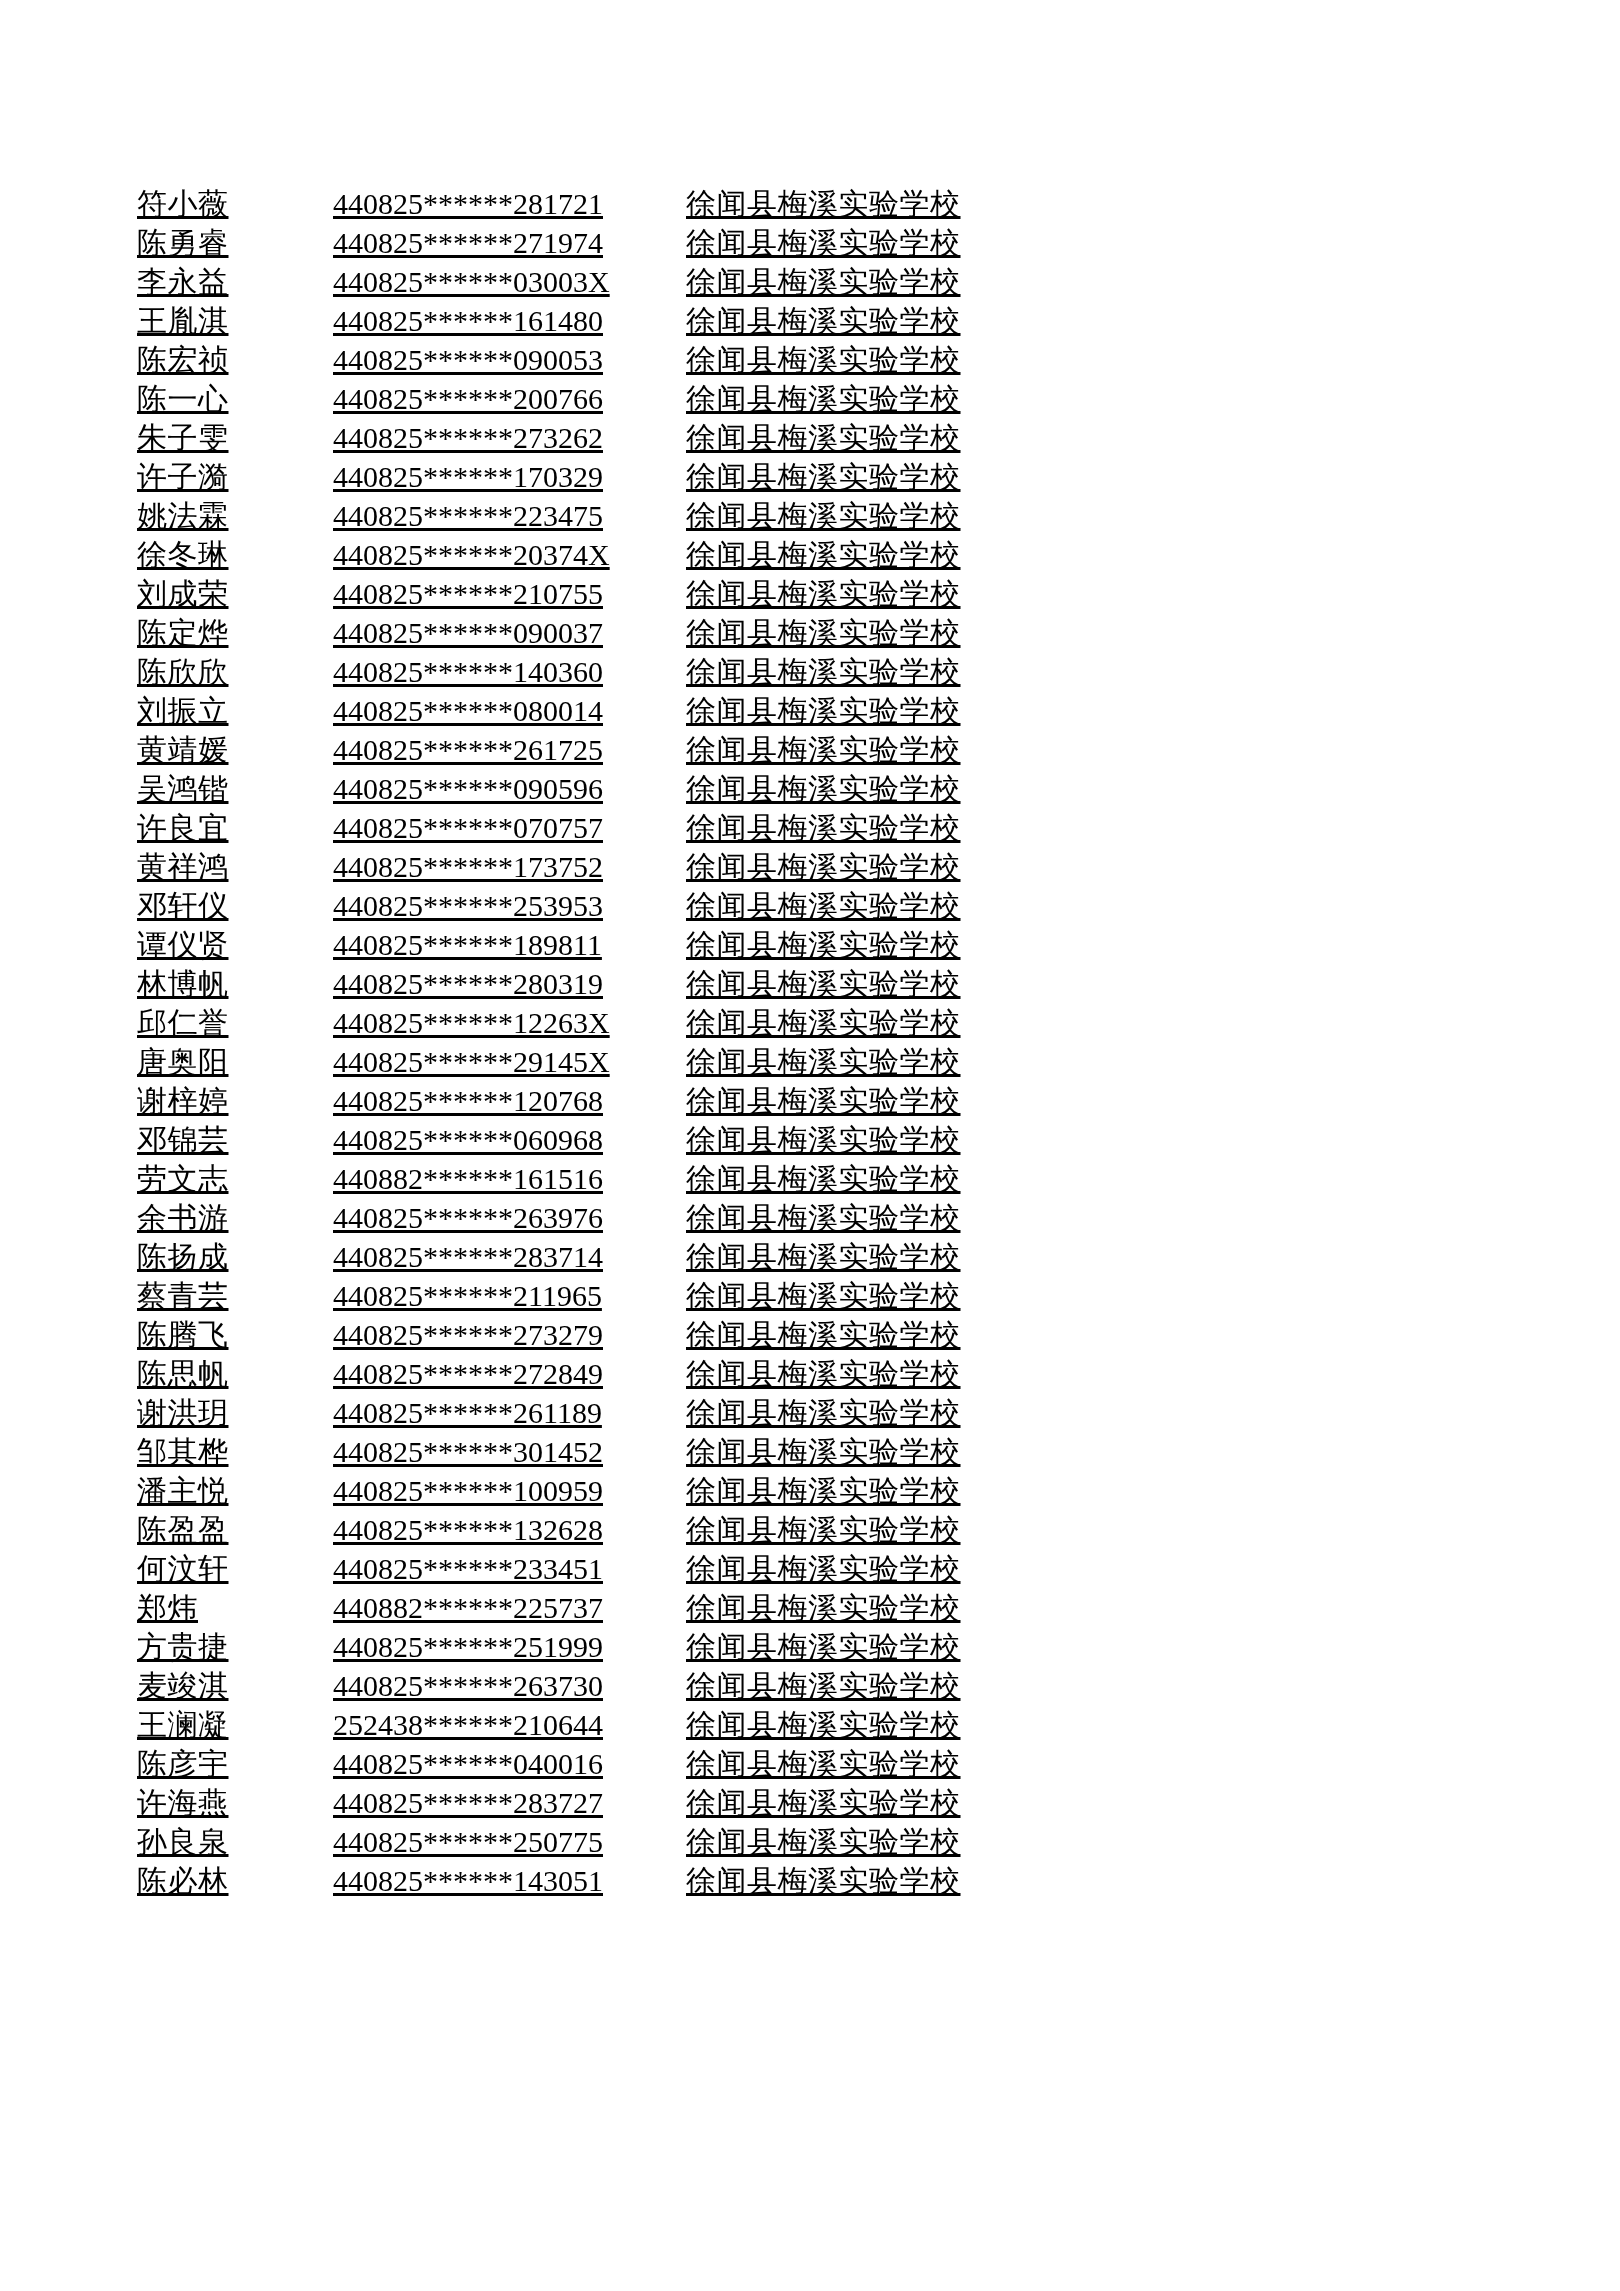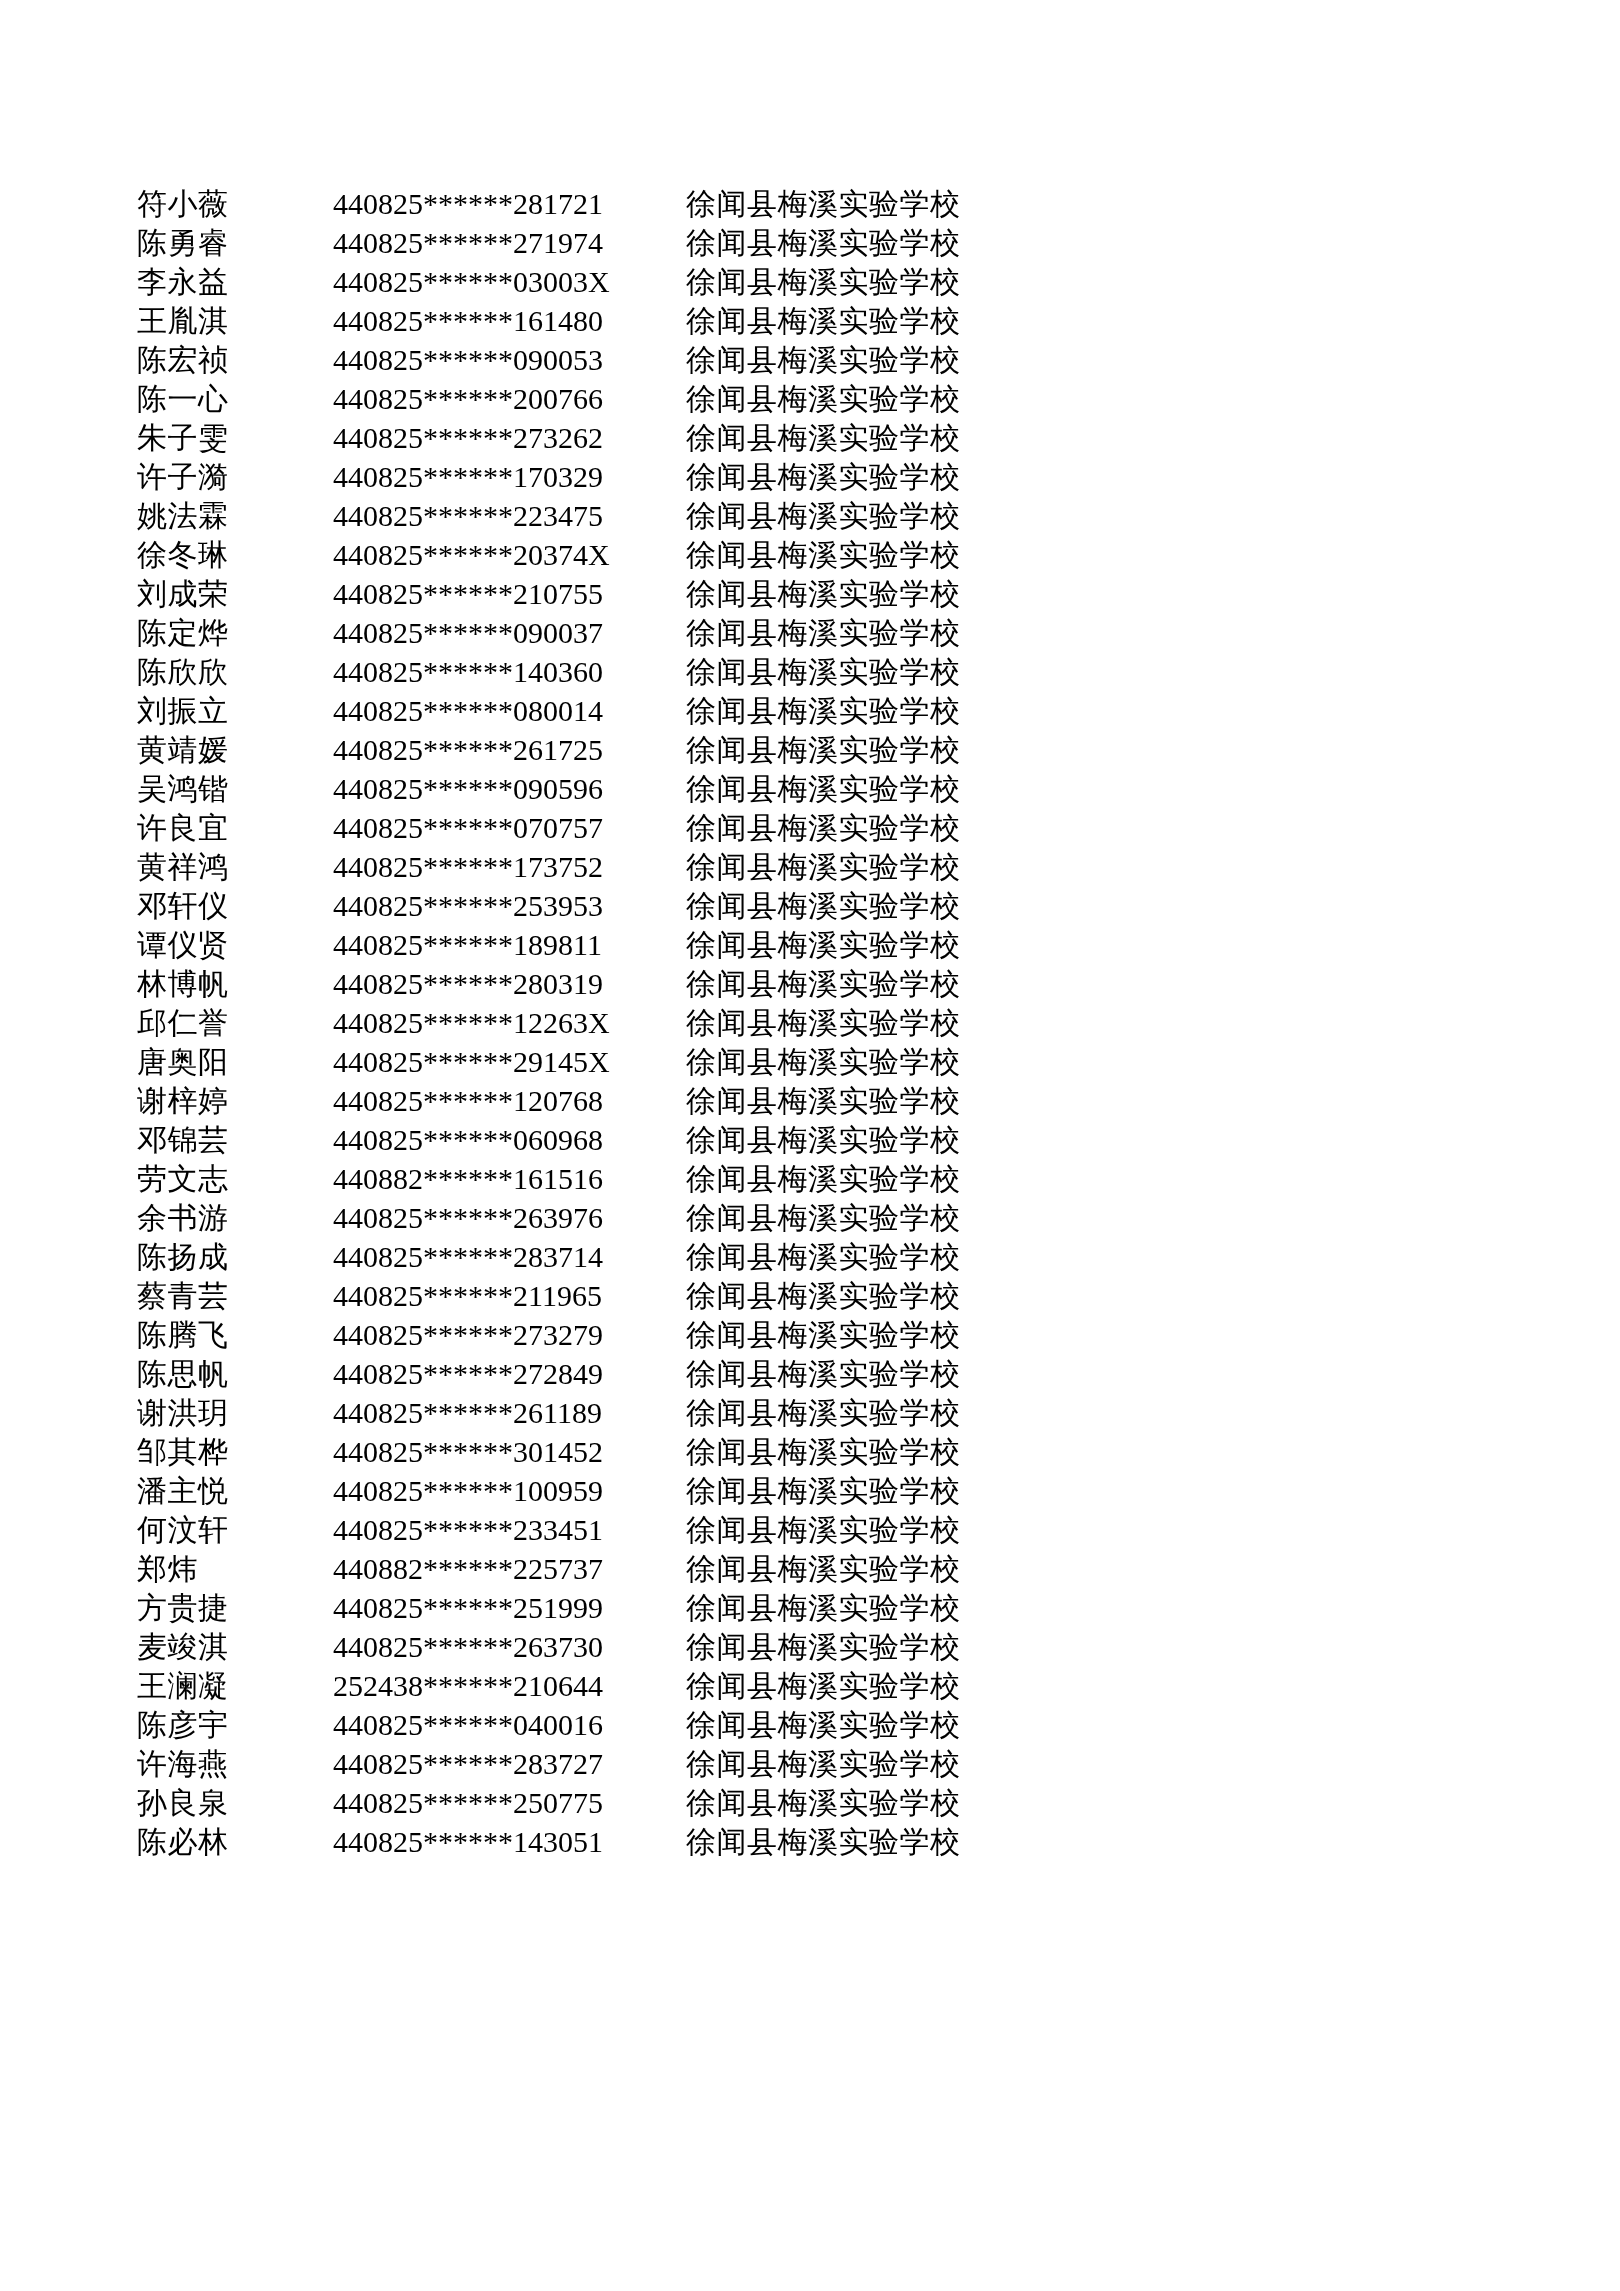--- a/index.html
+++ b/index.html
@@ -18,20 +18,21 @@
     position: relative;
     width: 1620px;
     height: 2292px;
     box-sizing: border-box;
     padding-top: 184px;
     padding-left: 137px;
   }
   table.roster {
     border-collapse: collapse;
     border-spacing: 0;
+    text-decoration: underline;
   }
   table.roster td {
     padding: 0;
     font-size: 30px;
     line-height: 39px;
     white-space: nowrap;
     vertical-align: baseline;
   }
   td.col-name {
     width: 196px;
@@ -217,20 +218,25 @@
           <td class="col-name">邹其桦</td>
           <td class="col-id">440825******301452</td>
           <td class="col-school">徐闻县梅溪实验学校</td>
         </tr>
         <tr>
           <td class="col-name">潘主悦</td>
           <td class="col-id">440825******100959</td>
           <td class="col-school">徐闻县梅溪实验学校</td>
         </tr>
         <tr>
+          <td class="col-name">陈盈盈</td>
+          <td class="col-id">440825******132628</td>
+          <td class="col-school">徐闻县梅溪实验学校</td>
+        </tr>
+        <tr>
           <td class="col-name">何汶轩</td>
           <td class="col-id">440825******233451</td>
           <td class="col-school">徐闻县梅溪实验学校</td>
         </tr>
         <tr>
           <td class="col-name">郑炜</td>
           <td class="col-id">440882******225737</td>
           <td class="col-school">徐闻县梅溪实验学校</td>
         </tr>
         <tr>

